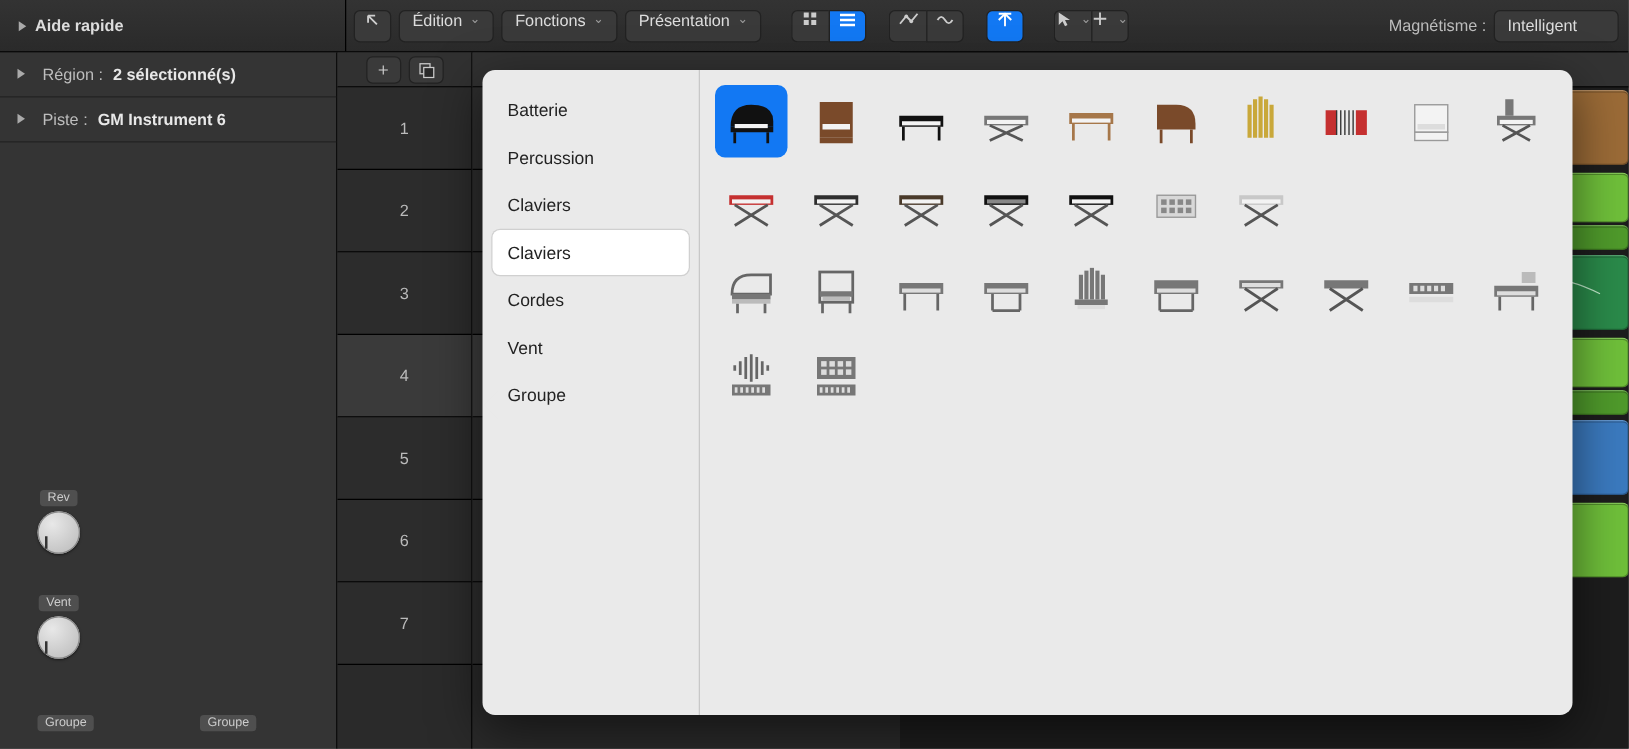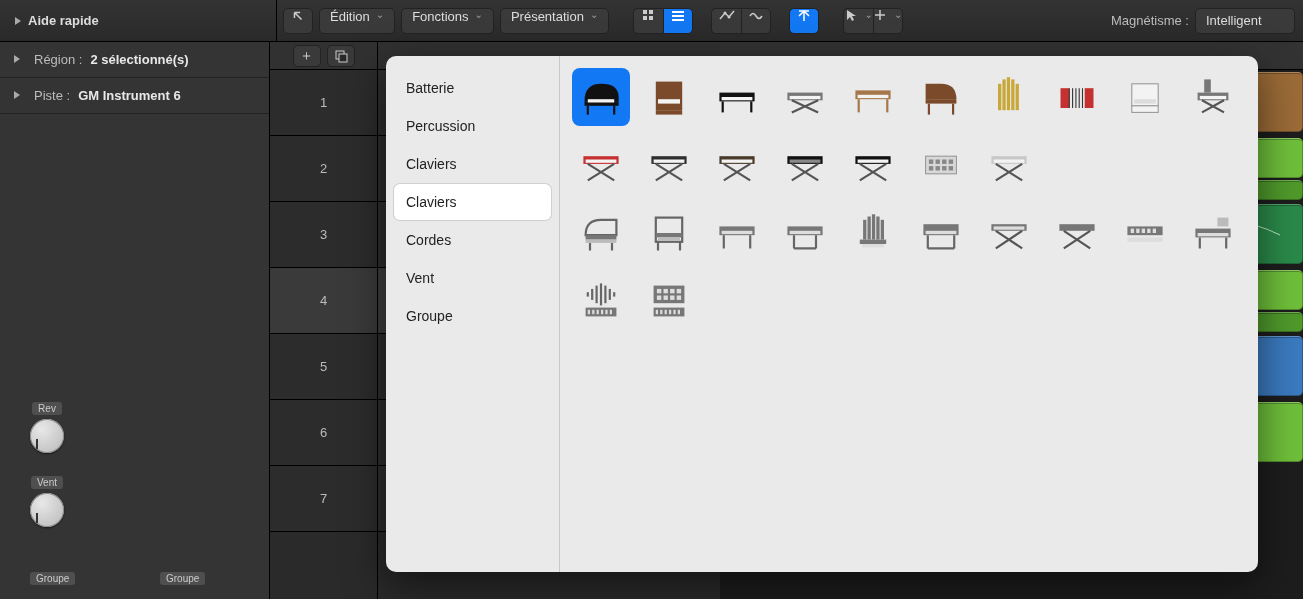--- a/index.html
+++ b/index.html
@@ -199,21 +199,21 @@
         <span class="v">2 sélectionné(s)</span>
       </div>
       <div class="insp-row">
         <span class="disclosure"><svg width="10" height="10">
               <path d="M2 1 L8 5 L2 9 Z" fill="#aaa"></path>
             </svg></span>
         <span class="k">Piste :</span>
         <span class="v">GM Instrument 6</span>
       </div>
       <div class="insp-body">
-        <div class="knob-block" style="left:30px;bottom:146px">
+        <div class="knob-block" style="left:30px;bottom:156px">
           <span class="knob-label">Rev</span>
           <div class="knob"></div>
         </div>
         <div class="knob-block" style="left:30px;bottom:72px">
           <span class="knob-label">Vent</span>
           <div class="knob"></div>
         </div>
         <div style="position:absolute;left:30px;bottom:14px" class="knob-label">Groupe</div>
         <div style="position:absolute;left:160px;bottom:14px" class="knob-label">Groupe</div>
       </div>

